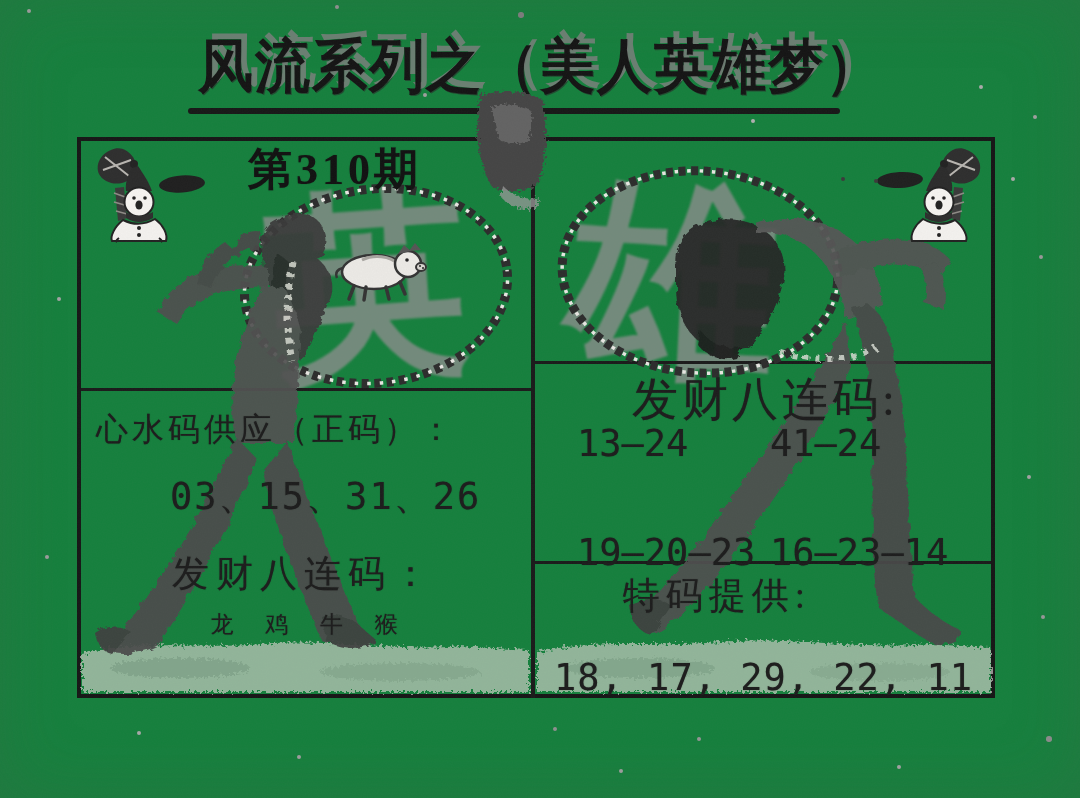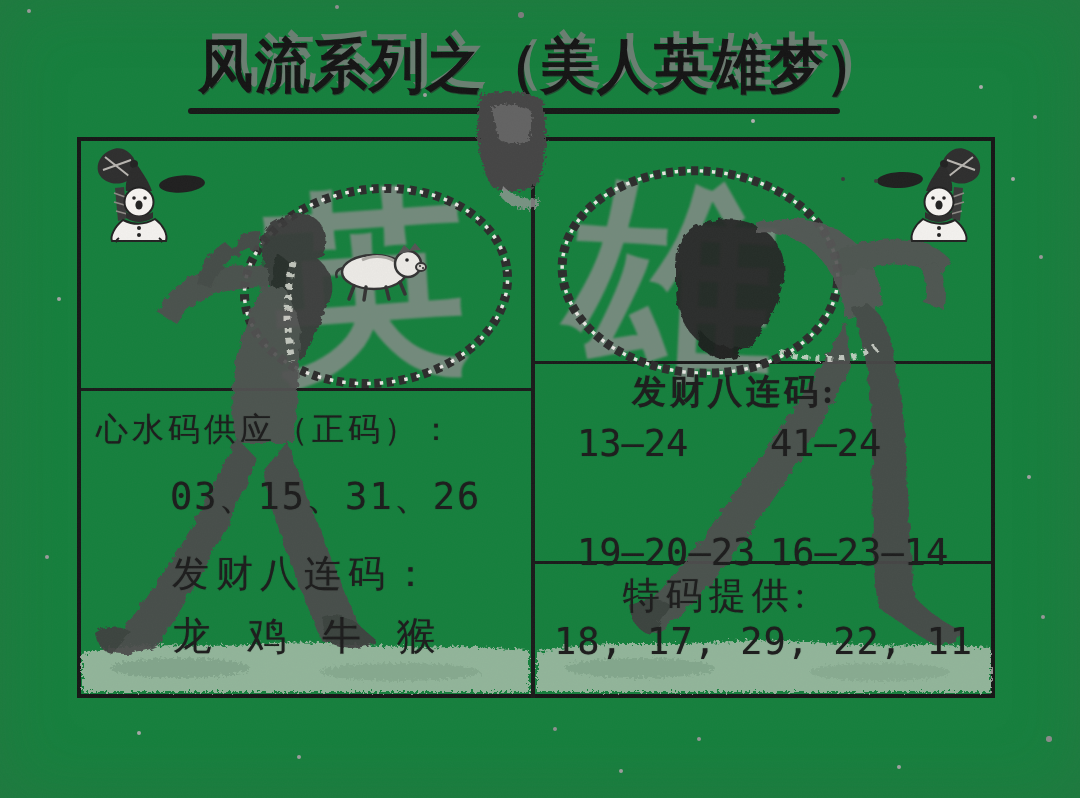--- a/index.html
+++ b/index.html
@@ -39,27 +39,27 @@
   .wm-left{left:268px;top:188px;font-size:200px;transform:rotate(-4deg);}
   .wm-right{left:568px;top:178px;font-size:208px;transform:rotate(3deg);}
   
   .art{position:absolute;left:0;top:0;z-index:3;pointer-events:none;}
   
   .txt{z-index:4;text-shadow:0 0 1px rgba(25,25,25,.55);}
   .mono{font-family:"DejaVu Sans Mono", monospace;}
   .supply-heading{left:96px;top:408px;font-size:32px;letter-spacing:4px;}
   .supply-numbers{left:170px;top:472px;font-size:37px;letter-spacing:2px;}
   .forbidden-heading{left:77px;width:454px;top:549px;text-align:center;font-size:37px;letter-spacing:7px;}
-  .forbidden-zodiacs{left:77px;width:454px;top:609px;text-align:center;font-size:39px;word-spacing:26px;}
-  .links-heading{left:632px;top:369px;font-size:34px;letter-spacing:4px;font-weight:700;}
+  .forbidden-zodiacs{left:77px;width:454px;top:609px;text-align:center;font-size:23px;word-spacing:26px;}
+  .links-heading{left:632px;top:369px;font-size:46px;letter-spacing:4px;font-weight:400;}
   .lrow{left:577px;font-size:37px;margin-top:15px;}
   .lrow .cr{position:absolute;left:193px;top:0;}
   .row1{top:407px;} .row2{top:470px;} .row3{top:516px;}
   .special-heading{left:535px;width:364px;top:571px;text-align:center;font-size:37px;letter-spacing:6px;}
-  .special-numbers{left:554px;top:620px;font-size:37px;letter-spacing:1px;}
+  .special-numbers{left:554px;top:656px;font-size:37px;letter-spacing:1px;}
   
   .smudge{z-index:5;}
   .specks{
     left:0;top:0;width:2px;height:2px;z-index:2;background:transparent;border-radius:50%;
     box-shadow:
       28px 10px 0 1px #9b9b9b, 336px 6px 0 1px #8f8f8f, 520px 14px 0 2px #7c7c7c,
       1034px 116px 0 1px #a0a0a0, 1040px 256px 0 1px #999999, 1012px 178px 0 1px #aaaaaa,
       58px 298px 0 1px #a5a5a5, 46px 556px 0 1px #9c9c9c, 1028px 476px 0 1px #a3a3a3,
       1042px 616px 0 1px #989898, 554px 728px 0 1px #909090, 298px 756px 0 1px #9e9e9e,
       698px 738px 0 1px #969696, 898px 766px 0 1px #a2a2a2, 1048px 738px 0 2px #8b8b8b,
@@ -68,20 +68,21 @@
   }
   .noise{position:absolute;left:0;top:0;z-index:6;pointer-events:none;}
 </style>
 </head>
 <body>
 
 <div class="page">
 
   <div class="abs title">风流系列之（美人英雄梦）</div>
   <div class="abs title-underline"></div>
+  <div class="abs issue txt">第310期</div>
 
   <div class="abs watermark wm-left">英</div>
   <div class="abs watermark wm-right">雄</div>
 
   <div class="abs frame"></div>
   <div class="abs vdiv"></div>
   <div class="abs hdiv hdiv-left"></div>
   <div class="abs hdiv hdiv-r1"></div>
   <div class="abs hdiv hdiv-r2"></div>
   <div class="abs specks"></div>

